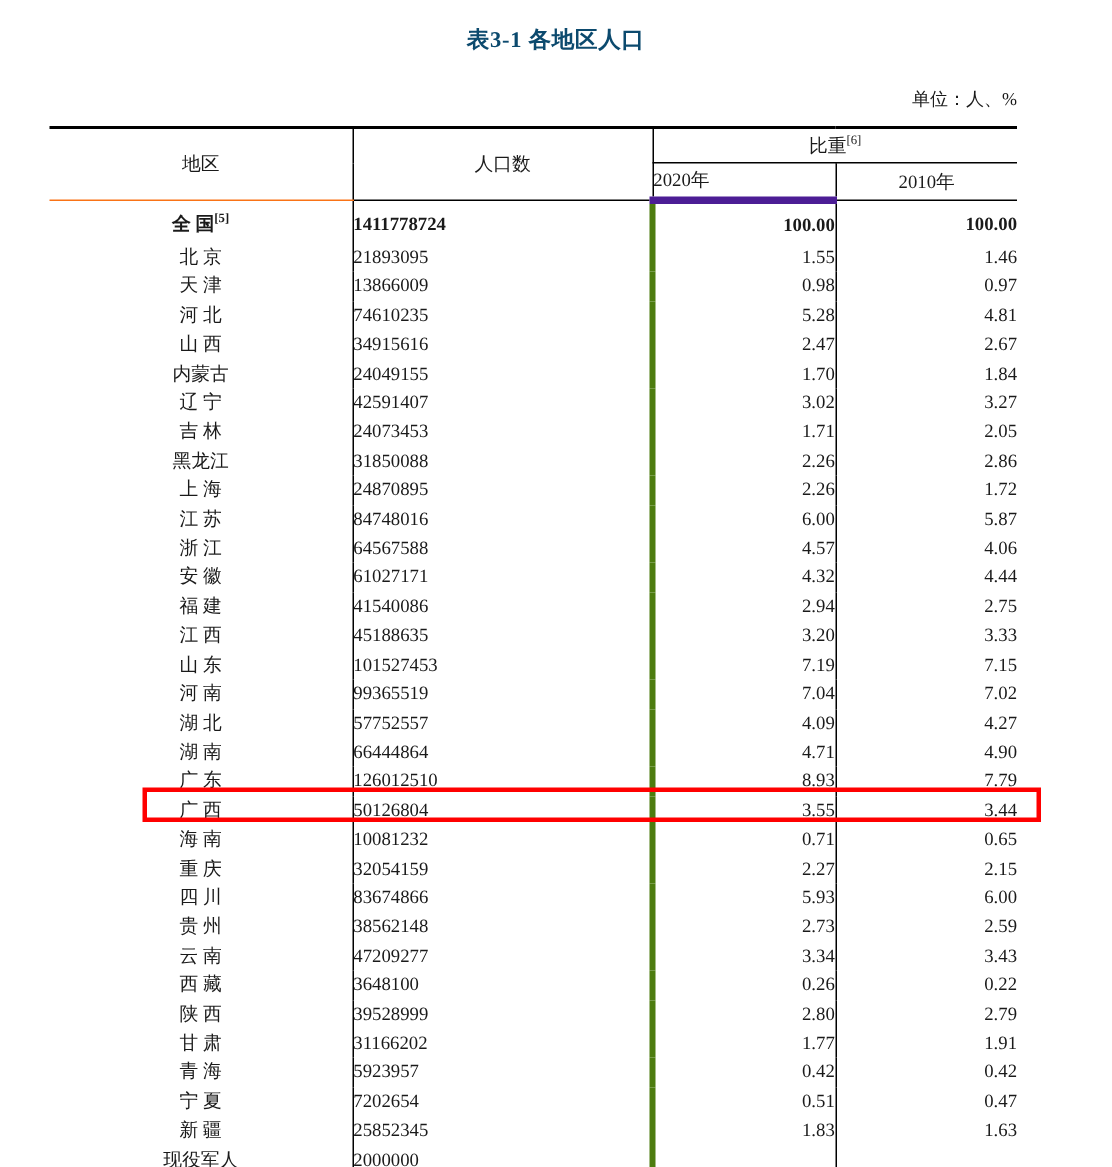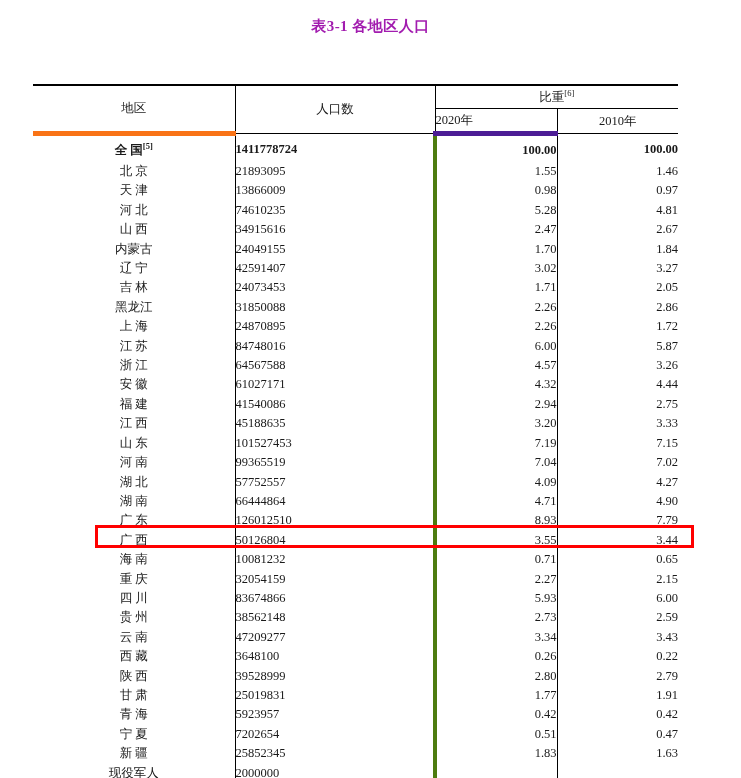--- a/index.html
+++ b/index.html
@@ -21,21 +21,21 @@
     width: 741px;
     height: 778px;
   }
 
   .title {
     text-align: center;
     font-size: 15px;
     font-weight: bold;
     letter-spacing: 0.5px;
     padding-top: 17px;
-    color: #a21caf;
+    color: #0c4a6e;
   }
 
   .unit-line {
     position: absolute;
     top: 58px;
     left: 0;
     width: 678px;
     text-align: right;
     font-size: 12px;
     color: #1a1a1a;
@@ -64,21 +64,21 @@
   .poptable thead tr.h1 th {
     border-top: 2px solid #000;
   }
   .poptable thead th {
     font-weight: normal;
     font-size: 12.5px;
     padding: 0;
     color: #1a1a1a;
   }
   .th-region {
-    border-bottom: 5px solid #f97316;
+    border-bottom: 1px solid #f97316;
     border-right: 1px solid #000;
     vertical-align: middle;
     height: 44px;
   }
   .th-pop {
     border-bottom: 1px solid #000;
     border-right: 1px solid #000;
     text-align: center;
     vertical-align: middle;
     height: 44px;
@@ -163,20 +163,21 @@
     z-index: 5;
   }
 </style>
 </head>
 <body>
 
 <div class="page">
 
   <div class="title">表3-1 各地区人口</div>
 
+  <div class="unit-line">单位：人、%</div>
 
   <div class="table-wrap">
     <table class="poptable">
       <colgroup>
         <col class="c-region">
         <col class="c-pop">
         <col class="c-p2020">
         <col class="c-p2010">
       </colgroup>
       <thead>
@@ -254,21 +255,21 @@
           <tr>
             <td class="td-region"><span class="regname">江  苏</span></td>
             <td class="td-pop">84748016</td>
             <td class="td-p2020">6.00</td>
             <td class="td-p2010">5.87</td>
           </tr>
           <tr>
             <td class="td-region"><span class="regname">浙  江</span></td>
             <td class="td-pop">64567588</td>
             <td class="td-p2020">4.57</td>
-            <td class="td-p2010">3.26</td>
+            <td class="td-p2010">4.06</td>
           </tr>
           <tr>
             <td class="td-region"><span class="regname">安  徽</span></td>
             <td class="td-pop">61027171</td>
             <td class="td-p2020">4.32</td>
             <td class="td-p2010">4.44</td>
           </tr>
           <tr>
             <td class="td-region"><span class="regname">福  建</span></td>
             <td class="td-pop">41540086</td>
@@ -354,21 +355,21 @@
             <td class="td-p2010">0.22</td>
           </tr>
           <tr>
             <td class="td-region"><span class="regname">陕  西</span></td>
             <td class="td-pop">39528999</td>
             <td class="td-p2020">2.80</td>
             <td class="td-p2010">2.79</td>
           </tr>
           <tr>
             <td class="td-region"><span class="regname">甘  肃</span></td>
-            <td class="td-pop">25019831</td>
+            <td class="td-pop">31166202</td>
             <td class="td-p2020">1.77</td>
             <td class="td-p2010">1.91</td>
           </tr>
           <tr>
             <td class="td-region"><span class="regname">青  海</span></td>
             <td class="td-pop">5923957</td>
             <td class="td-p2020">0.42</td>
             <td class="td-p2010">0.42</td>
           </tr>
           <tr>

